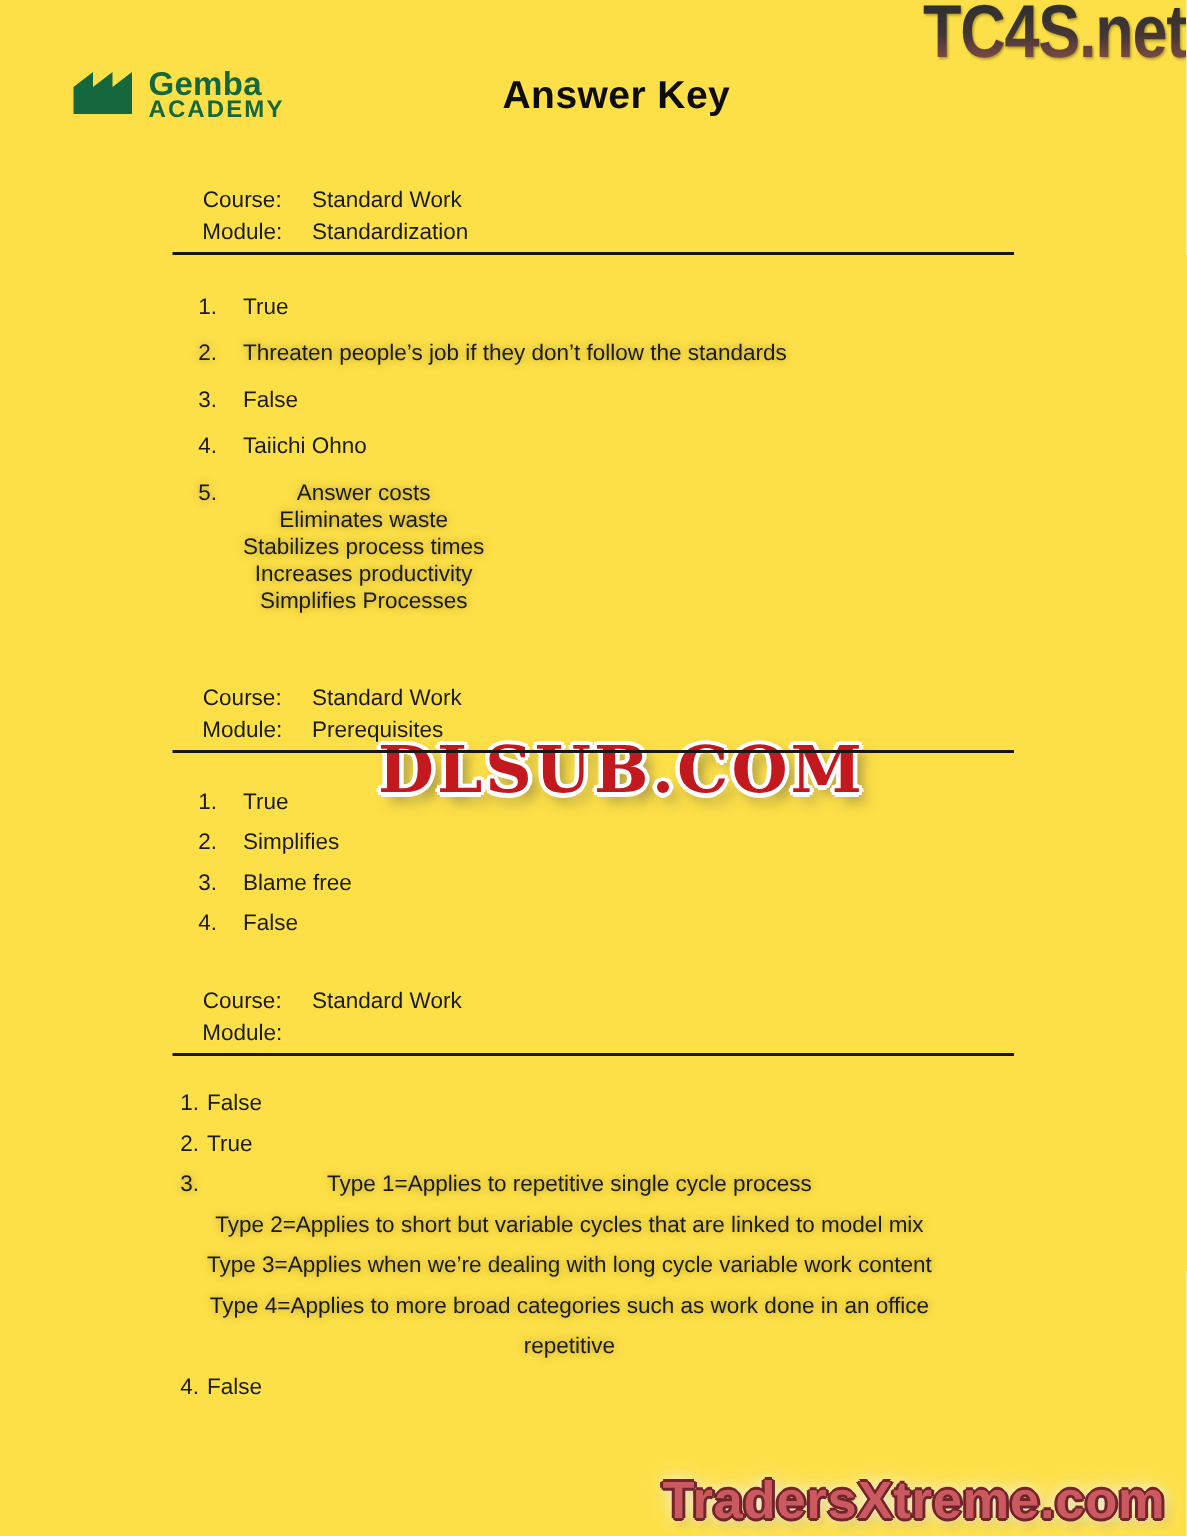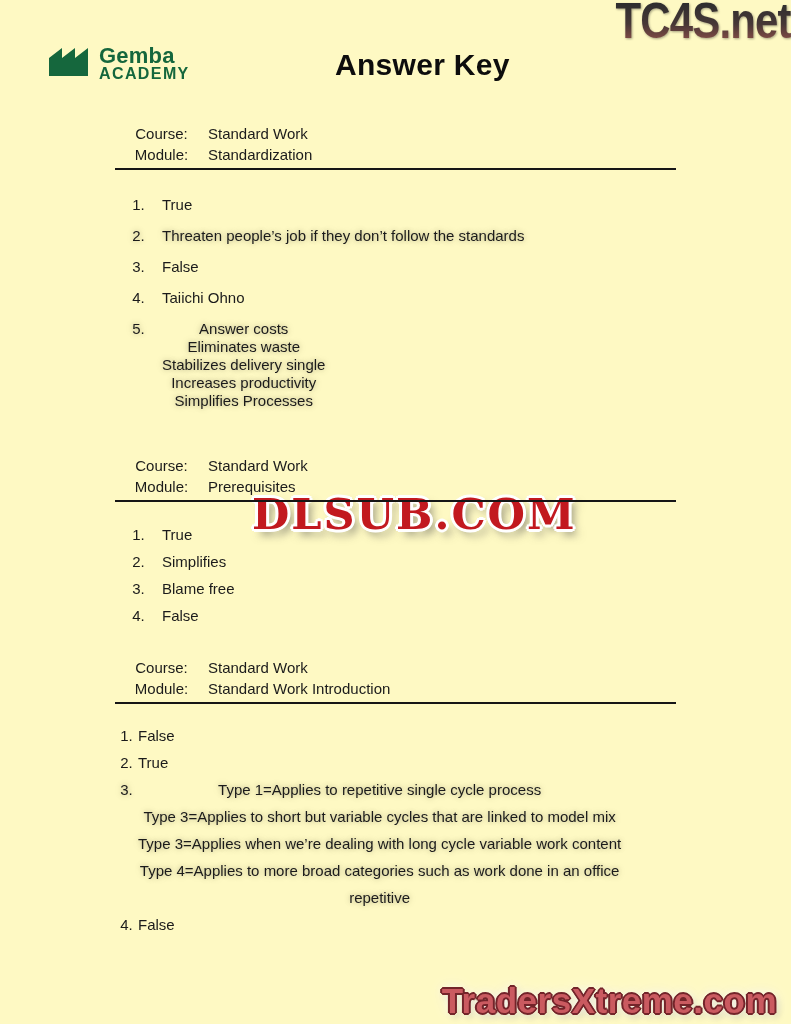--- a/index.html
+++ b/index.html
@@ -1,20 +1,20 @@
 <!DOCTYPE html>
 <html><head>
 <meta charset="utf-8">
 <style>
   html,body { margin:0; padding:0; background:#ffffff; }
   .page {
     position: relative;
     width: 791px;
     height: 1024px;
-    background: #fef9c3;
+    background: #fde047;
     font-family: "Liberation Sans", sans-serif;
     color: #1b1b1b;
     overflow: hidden;
   }
 
   
   .logo {
     position: absolute;
     left: 48px; top: 45px;
     display: flex;
@@ -34,21 +34,21 @@
     font-size: 16px;
     font-weight: bold;
     color: #15673d;
     letter-spacing: 1.4px;
     line-height: 14px;
   }
   .title {
     position: absolute;
     left: 335px; top: 48px;
     margin: 0;
-    font-size: 30px;
+    font-size: 26px;
     font-weight: bold;
     color: #0d0d0d;
     letter-spacing: 0.3px;
   }
 
   
   .wm-tc4s {
     position: absolute;
     top: -8px; right: 0px;
     font-size: 50px;
@@ -185,21 +185,21 @@
           <span class="num">4.</span>
           <span class="txt">
             <div class="line">Taiichi Ohno</div>
           </span>
         </li>
         <li class="item halo">
           <span class="num">5.</span>
           <span class="txt">
             <div class="line">Answer costs</div>
             <div class="line">Eliminates waste</div>
-            <div class="line">Stabilizes delivery single</div>
+            <div class="line">Stabilizes process times</div>
             <div class="line">Increases productivity</div>
             <div class="line">Simplifies Processes</div>
           </span>
         </li>
       </ol>
   </section>
 
   <section class="sec sec2">
     <div class="hdr-row">
       <span class="hdr-lbl">Course:</span>
@@ -238,41 +238,40 @@
       </ol>
   </section>
 
   <section class="sec sec3">
     <div class="hdr-row">
       <span class="hdr-lbl">Course:</span>
       <span class="hdr-val">Standard Work</span>
     </div>
     <div class="hdr-row">
       <span class="hdr-lbl">Module:</span>
-      <span class="hdr-val">Standard Work Introduction</span>
     </div>
     <div class="rule"></div>
     <ol class="answers">
         <li class="item">
           <span class="num">1.</span>
           <span class="txt">
             <div class="line">False</div>
           </span>
         </li>
         <li class="item">
           <span class="num">2.</span>
           <span class="txt">
             <div class="line">True</div>
           </span>
         </li>
         <li class="item halo">
           <span class="num">3.</span>
           <span class="txt">
             <div class="line">Type 1=Applies to repetitive single cycle process</div>
-            <div class="line">Type 3=Applies to short but variable cycles that are linked to model mix</div>
+            <div class="line">Type 2=Applies to short but variable cycles that are linked to model mix</div>
             <div class="line">Type 3=Applies when we’re dealing with long cycle variable work content</div>
             <div class="line">Type 4=Applies to more broad categories such as work done in an office</div>
             <div class="line">repetitive</div>
           </span>
         </li>
         <li class="item">
           <span class="num">4.</span>
           <span class="txt">
             <div class="line">False</div>
           </span>

